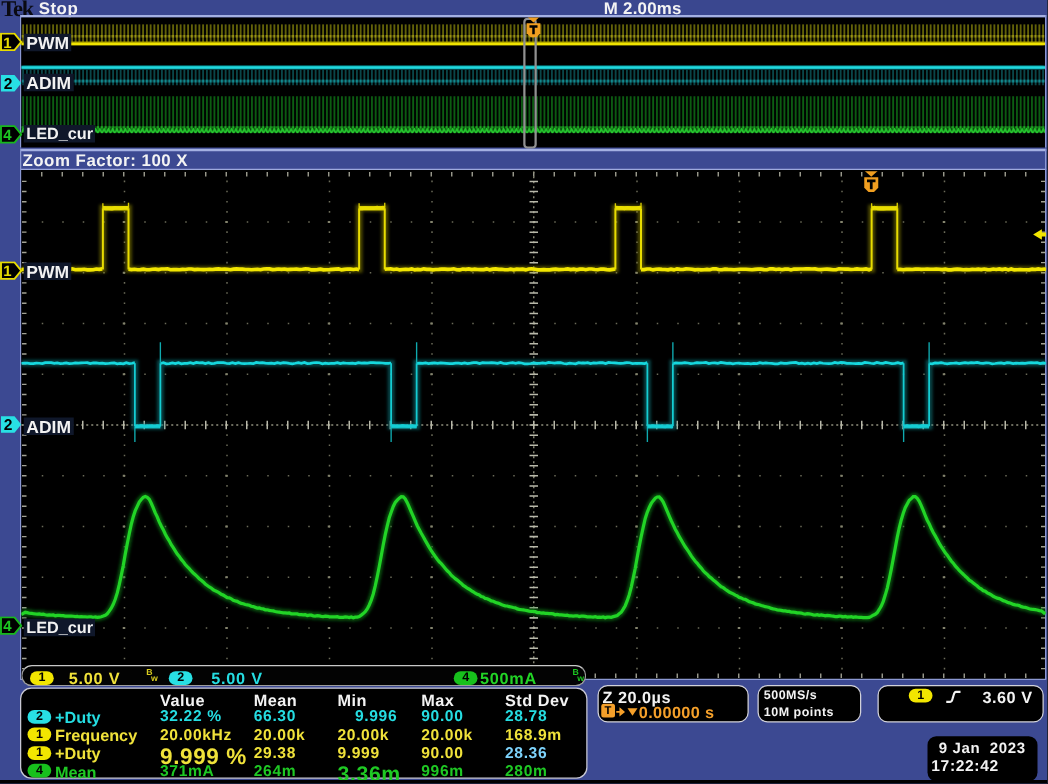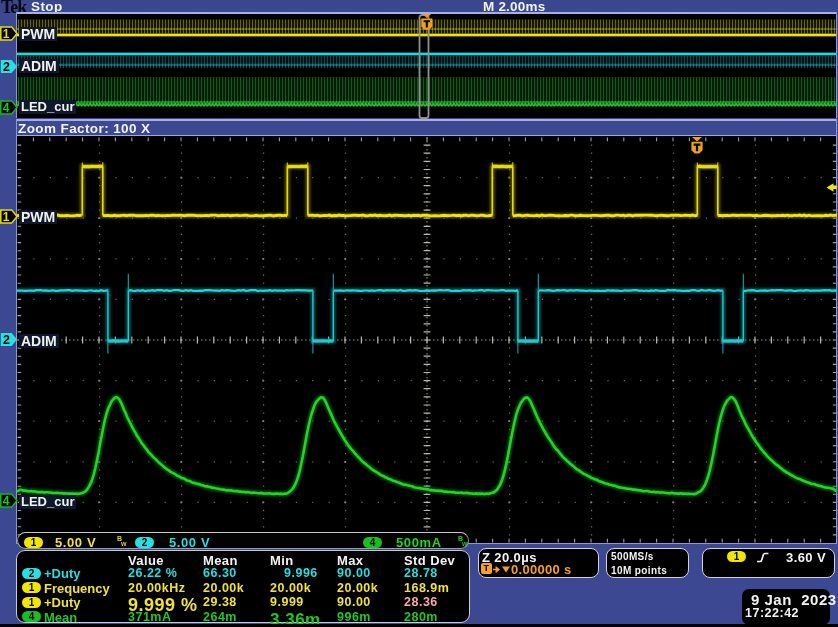--- a/index.html
+++ b/index.html
@@ -147,51 +147,51 @@
       <text x="6" y="12" fill="#1dc822" font-size="12" font-family="Liberation Sans" font-weight="bold" text-anchor="middle">4</text>
     </svg>
 
  <div class="abs" style="left:17px;top:532px;width:452px;height:17px;background:#030303;border:1.5px solid #9c9c9c;border-top-color:#c8c8c8;border-radius:9px;box-sizing:border-box;"></div>
  <div class="badge" style="left:24px;top:537px;background:#f2e600;">1</div>
  <div class="abs" style="left:55px;top:535px;color:#f0e23a;font-size:13px;letter-spacing:0.6px;">5.00 V</div>
  <div class="abs" style="left:117px;top:536px;color:#d8cc20;font-size:7px;line-height:5px;">B<br>&nbsp;&nbsp;w</div>
  <div class="badge" style="left:135px;top:537px;background:#28e0e4;">2</div>
  <div class="abs" style="left:169px;top:535px;color:#25dde2;font-size:13px;letter-spacing:0.6px;">5.00 V</div>
  <div class="badge" style="left:363px;top:537px;background:#17c01c;">4</div>
- <div class="abs" style="left:396px;top:535px;color:#22d426;font-size:13px;letter-spacing:0.6px;">500mA</div>
+ <div class="abs" style="left:384px;top:535px;color:#22d426;font-size:13px;letter-spacing:0.6px;">500mA</div>
  <div class="abs" style="left:458px;top:536px;color:#1dc822;font-size:7px;line-height:5px;">B<br>&nbsp;&nbsp;w</div>
 
  <div class="abs" style="left:16px;top:550px;width:454px;height:73px;background:#000;border:1.5px solid #c9c9d4;border-radius:9px;box-sizing:border-box;"></div>
  <div class="abs wtxt" style="left:128px;top:553px;font-size:13px;">Value</div>
  <div class="abs wtxt" style="left:203px;top:553px;font-size:13px;">Mean</div>
  <div class="abs wtxt" style="left:270px;top:553px;font-size:13px;">Min</div>
  <div class="abs wtxt" style="left:337px;top:553px;font-size:13px;">Max</div>
  <div class="abs wtxt" style="left:404px;top:553px;font-size:13px;">Std Dev</div>
 
  <div class="badge" style="left:22px;top:567.5px;background:#28e0e4;">2</div>
  <div class="abs" style="left:44px;top:566px;color:#25dde2;font-size:13px;">+Duty</div>
- <div class="abs" style="left:128px;top:566px;color:#25dde2;font-size:12.5px;letter-spacing:0.5px;">26.22 %</div>
+ <div class="abs" style="left:128px;top:566px;color:#25dde2;font-size:12.5px;letter-spacing:0.5px;">32.22 %</div>
  <div class="abs" style="left:203px;top:566px;color:#25dde2;font-size:12.5px;letter-spacing:0.5px;text-align:center;">66.30</div>
  <div class="abs" style="left:284px;top:566px;color:#25dde2;font-size:12.5px;letter-spacing:0.5px;">9.996</div>
  <div class="abs" style="left:337px;top:566px;color:#25dde2;font-size:12.5px;letter-spacing:0.5px;">90.00</div>
  <div class="abs" style="left:404px;top:566px;color:#25dde2;font-size:12.5px;letter-spacing:0.5px;">28.78</div>
  <div class="badge" style="left:22px;top:582px;background:#f2e600;">1</div>
  <div class="abs" style="left:44px;top:580.5px;color:#f0e23a;font-size:13px;">Frequency</div>
  <div class="abs" style="left:128px;top:580.5px;color:#f0e23a;font-size:12.5px;letter-spacing:0.5px;">20.00kHz</div>
  <div class="abs" style="left:203px;top:580.5px;color:#f0e23a;font-size:12.5px;letter-spacing:0.5px;">20.00k</div>
  <div class="abs" style="left:270px;top:580.5px;color:#f0e23a;font-size:12.5px;letter-spacing:0.5px;">20.00k</div>
  <div class="abs" style="left:337px;top:580.5px;color:#f0e23a;font-size:12.5px;letter-spacing:0.5px;">20.00k</div>
  <div class="abs" style="left:404px;top:580.5px;color:#f0e23a;font-size:12.5px;letter-spacing:0.5px;">168.9m</div>
  <div class="badge" style="left:22px;top:596.5px;background:#f2e600;">1</div>
  <div class="abs" style="left:44px;top:595px;color:#f0e23a;font-size:13px;">+Duty</div>
  <div class="abs" style="left:128px;top:595px;color:#f0e23a;font-size:18px;letter-spacing:0.5px;">9.999 %</div>
  <div class="abs" style="left:203px;top:595px;color:#f0e23a;font-size:12.5px;letter-spacing:0.5px;">29.38</div>
  <div class="abs" style="left:270px;top:595px;color:#f0e23a;font-size:12.5px;letter-spacing:0.5px;">9.999</div>
  <div class="abs" style="left:337px;top:595px;color:#f0e23a;font-size:12.5px;letter-spacing:0.5px;">90.00</div>
- <div class="abs" style="left:404px;top:595px;color:#fca5a5;font-size:12.5px;letter-spacing:0.5px;">28.36</div>
+ <div class="abs" style="left:404px;top:595px;color:#7dd3fc;font-size:12.5px;letter-spacing:0.5px;">28.36</div>
  <div class="badge" style="left:22px;top:611px;background:#17c01c;">4</div>
  <div class="abs" style="left:44px;top:609.5px;color:#1fc924;font-size:13px;">Mean</div>
  <div class="abs" style="left:128px;top:609.5px;color:#1fc924;font-size:12.5px;letter-spacing:0.5px;">371mA</div>
  <div class="abs" style="left:203px;top:609.5px;color:#1fc924;font-size:12.5px;letter-spacing:0.5px;">264m</div>
  <div class="abs" style="left:270px;top:609.5px;color:#1fc924;font-size:17px;letter-spacing:0.5px;">3.36m</div>
  <div class="abs" style="left:337px;top:609.5px;color:#1fc924;font-size:12.5px;letter-spacing:0.5px;">996m</div>
  <div class="abs" style="left:404px;top:609.5px;color:#1fc924;font-size:12.5px;letter-spacing:0.5px;">280m</div>
 
  <div class="abs" style="left:478px;top:547.5px;width:121px;height:30.5px;background:#000;border:1.5px solid #d2d2da;border-radius:8px;box-sizing:border-box;"></div>
  <div class="abs wtxt" style="left:482px;top:550px;">Z 20.0µs</div>
@@ -206,17 +206,17 @@
  <div class="abs wtxt" style="left:611px;top:549.5px;font-size:10px;line-height:14px;">500MS/s<br>10M points</div>
 
  <div class="abs" style="left:701.5px;top:548px;width:133px;height:30px;background:#000;border:1.5px solid #d2d2da;border-radius:8px;box-sizing:border-box;"></div>
  <div class="badge" style="left:727px;top:551px;background:#f2e600;">1</div>
  <svg class="abs" style="left:756px;top:551px;" width="14" height="12" viewBox="0 0 14 12">
       <path d="M1,10.5 h3.2 c1.6,0 1.5,-1.4 2.3,-4 c0.8,-2.6 0.7,-4 2.3,-4 h3.6" stroke="#f2f2f2" stroke-width="1.7" fill="none"></path>
     </svg>
  <div class="abs wtxt" style="left:786px;top:550px;">3.60 V</div>
 
  <div class="abs" style="left:742px;top:588.5px;width:88px;height:36px;background:#000;border-radius:7px;"></div>
- <div class="abs wtxt" style="left:751px;top:590.5px;font-size:15px;letter-spacing:0.5px;">9 Jan  2023</div>
+ <div class="abs wtxt" style="left:751px;top:590.5px;font-size:12px;letter-spacing:0.5px;">9 Jan  2023</div>
  <div class="abs wtxt" style="left:745px;top:605.5px;font-size:12.5px;letter-spacing:0.5px;">17:22:42</div>
 
  <div class="abs" style="left:0;top:624px;width:838px;height:3px;background:#000;"></div>
 </div>
 
 </body></html>

